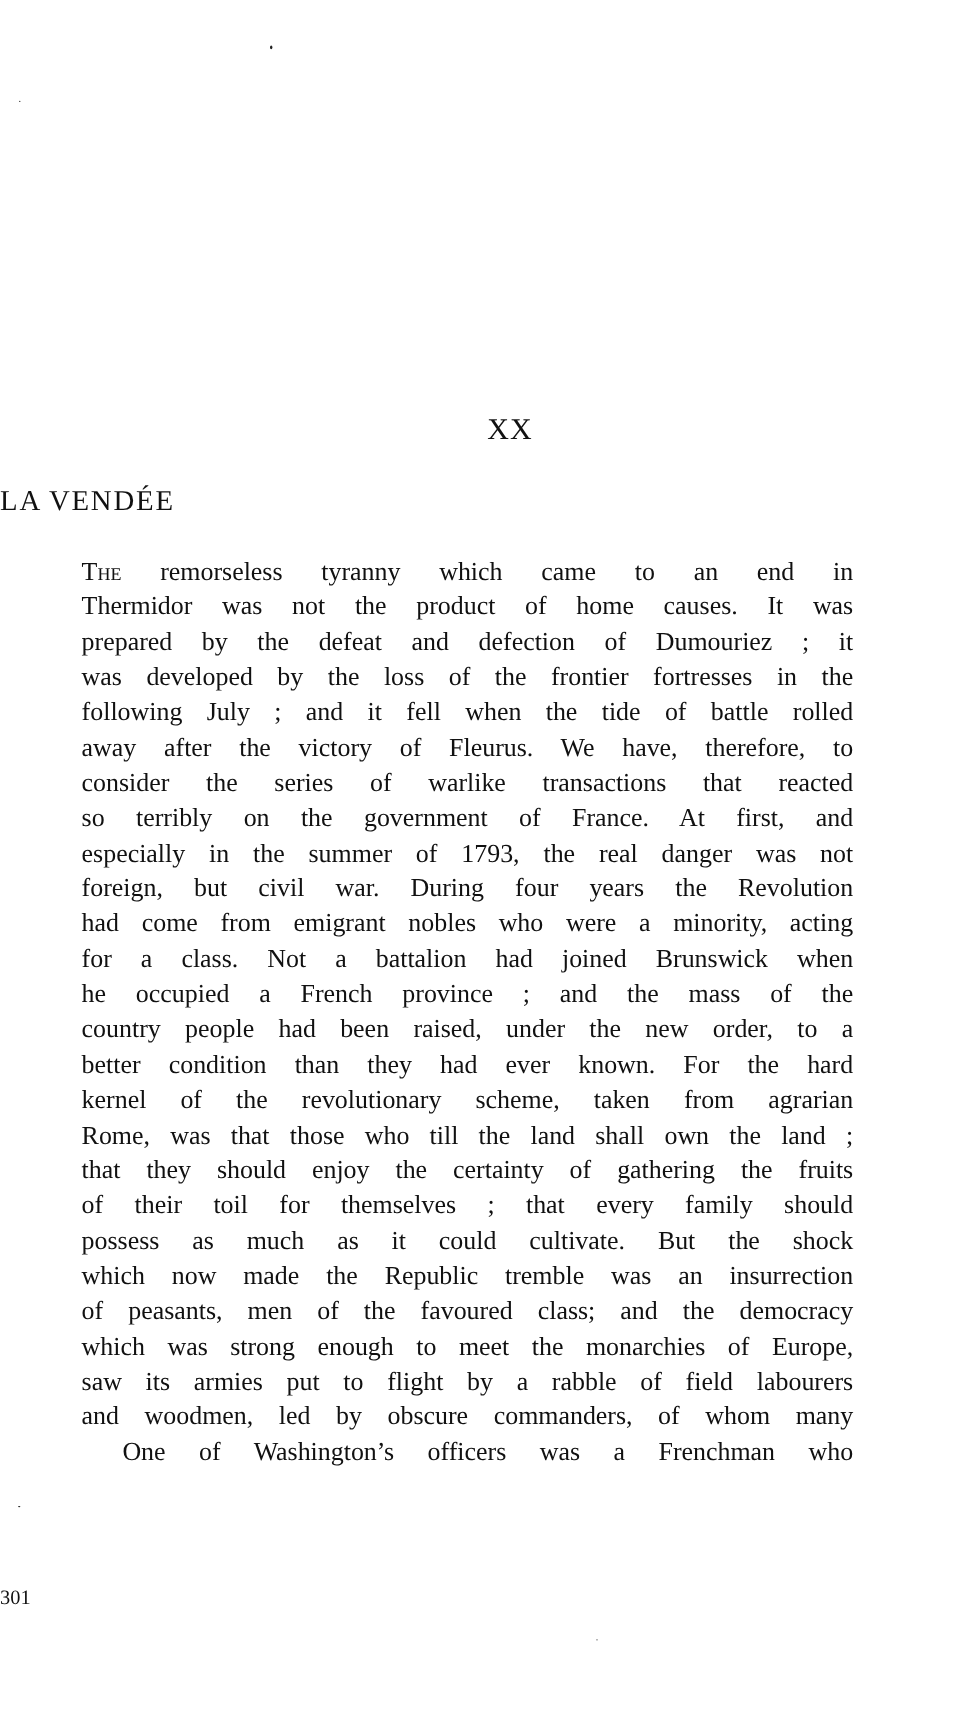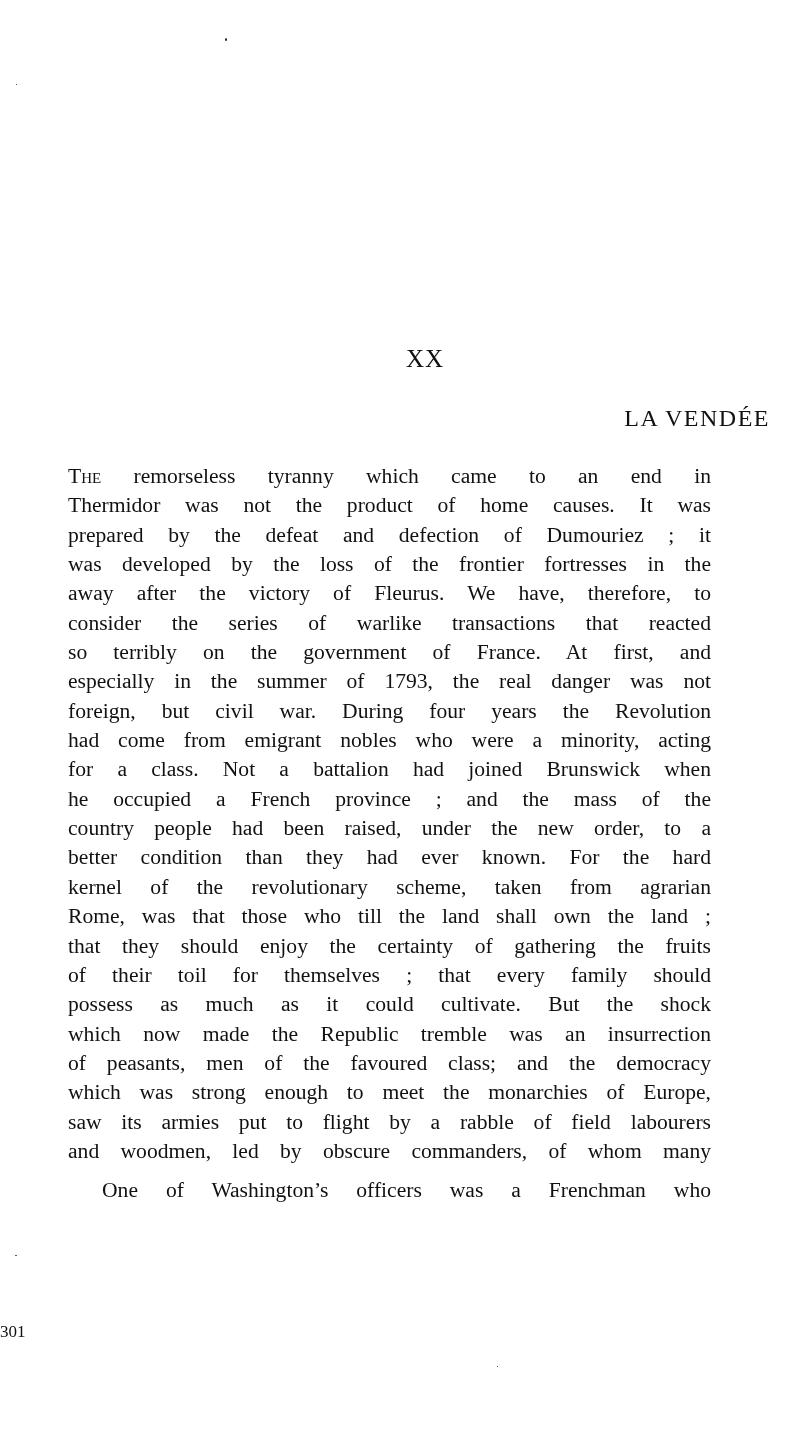--- a/index.html
+++ b/index.html
@@ -30,21 +30,21 @@
       font-size: 25px;
       letter-spacing: 1px;
       line-height: 30px;
       margin-left: 40px;
     }
     .chapter-title {
       position: absolute;
       left: 0;
       width: 770px;
       top: 403px;
-      text-align: right;
+      text-align: left;
       font-size: 24px;
       letter-spacing: 1.5px;
       line-height: 30px;
     }
     .body-text {
       position: absolute;
       left: 68px;
       width: 643px;
       top: 462px;
       font-size: 21.6px;
@@ -55,21 +55,20 @@
       white-space: nowrap;
       text-align: justify;
       text-align-last: justify;
       height: 29.35px;
     }
     .line.last {
       text-align-last: left;
     }
     .line.indent {
       padding-left: 34px;
-      margin-top: 10px;
     }
     .smallcaps {
       font-variant: small-caps;
       margin-top: 36px;
     }
     .folio {
       position: absolute;
       left: 0;
       width: 770px;
       top: 1322px;
@@ -94,20 +93,21 @@
 
   <div class="chapter-number">XX</div>
   <div class="chapter-title">LA VENDÉE</div>
 
   <div class="body-text">
     <div>
       <span class="line"><span class="smallcaps">The</span><span> remorseless tyranny which came to an end in</span></span>
       <span class="line">Thermidor was not the product of home causes.  It was</span>
       <span class="line">prepared by the defeat and defection of Dumouriez ; it</span>
       <span class="line">was developed by the loss of the frontier fortresses in the</span>
+      <span class="line">following July ; and it fell when the tide of battle rolled</span>
       <span class="line">away after the victory of Fleurus.  We have, therefore, to</span>
       <span class="line">consider the series of warlike transactions that reacted</span>
       <span class="line">so terribly on the government of France.  At first, and</span>
       <span class="line">especially in the summer of 1793, the real danger was not</span>
       <span class="line">foreign, but civil war.  During four years the Revolution</span>
       <span class="line">had come from emigrant nobles who were a minority, acting</span>
       <span class="line">for a class.  Not a battalion had joined Brunswick when</span>
       <span class="line">he occupied a French province ; and the mass of the</span>
       <span class="line">country people had been raised, under the new order, to a</span>
       <span class="line">better condition than they had ever known.  For the hard</span>

